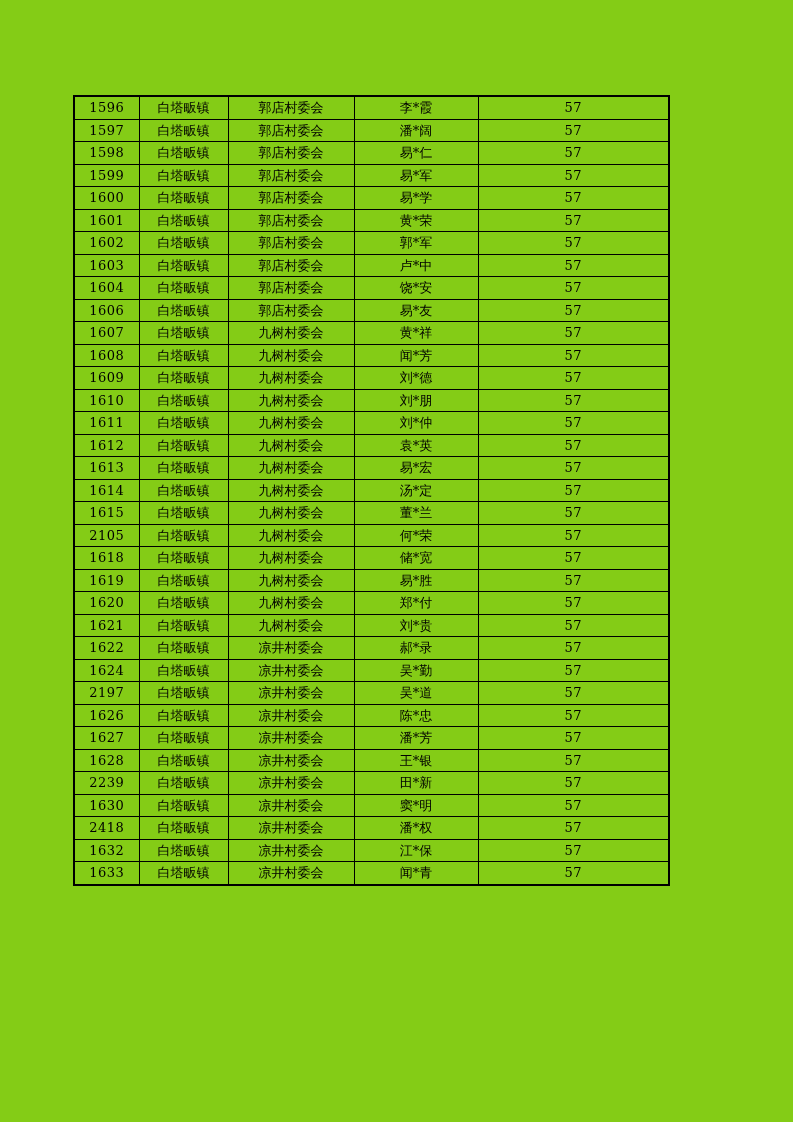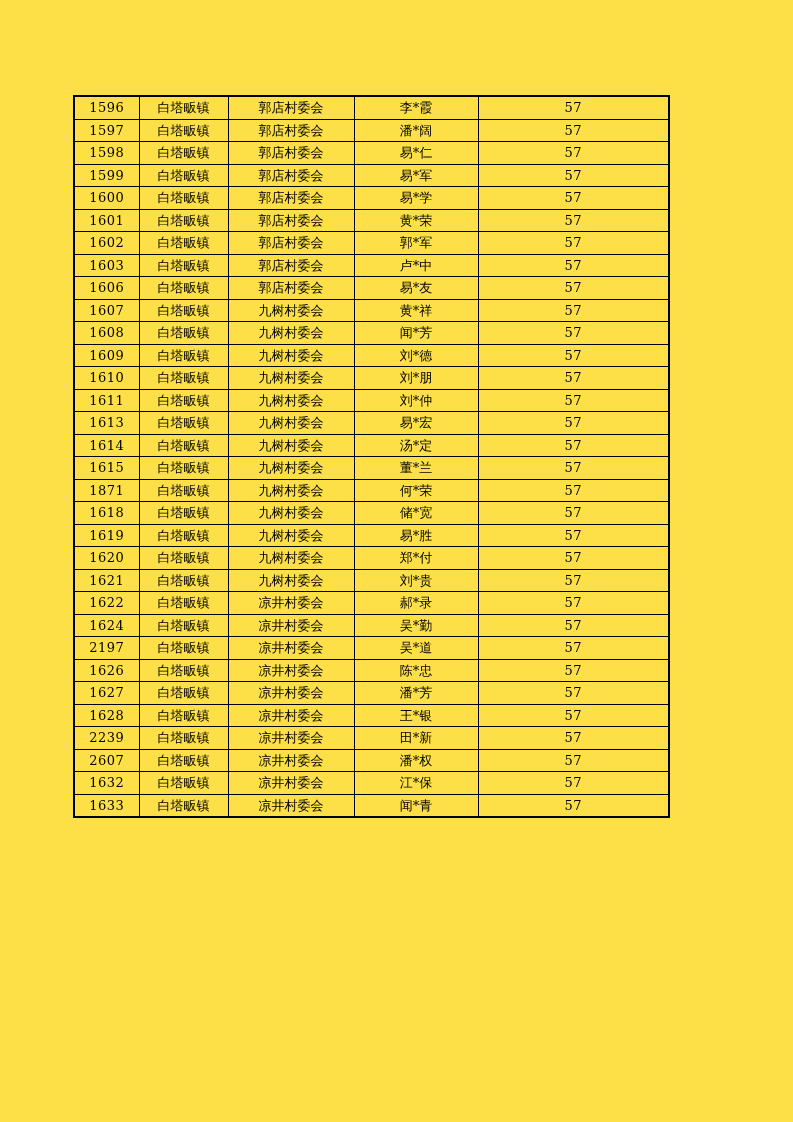--- a/index.html
+++ b/index.html
@@ -4,21 +4,21 @@
 <style>
   html, body {
     margin: 0;
     padding: 0;
     background: #ffffff;
   }
   .page {
     position: relative;
     width: 793px;
     height: 1122px;
-    background: #fde047;
+    background: #84cc16;
     font-family: "DejaVu Serif", "Liberation Serif", serif;
     color: #000000;
     overflow: hidden;
   }
   table.records {
     position: absolute;
     left: 73px;
     top: 95px;
     width: 595px;
     border-collapse: collapse;
@@ -102,20 +102,27 @@
           <td class="col-value">57</td>
         </tr>
         <tr>
           <td class="col-serial">1603</td>
           <td class="col-town">白塔畈镇</td>
           <td class="col-village">郭店村委会</td>
           <td class="col-name">卢*中</td>
           <td class="col-value">57</td>
         </tr>
         <tr>
+          <td class="col-serial">1604</td>
+          <td class="col-town">白塔畈镇</td>
+          <td class="col-village">郭店村委会</td>
+          <td class="col-name">饶*安</td>
+          <td class="col-value">57</td>
+        </tr>
+        <tr>
           <td class="col-serial">1606</td>
           <td class="col-town">白塔畈镇</td>
           <td class="col-village">郭店村委会</td>
           <td class="col-name">易*友</td>
           <td class="col-value">57</td>
         </tr>
         <tr>
           <td class="col-serial">1607</td>
           <td class="col-town">白塔畈镇</td>
           <td class="col-village">九树村委会</td>
@@ -144,20 +151,27 @@
           <td class="col-value">57</td>
         </tr>
         <tr>
           <td class="col-serial">1611</td>
           <td class="col-town">白塔畈镇</td>
           <td class="col-village">九树村委会</td>
           <td class="col-name">刘*仲</td>
           <td class="col-value">57</td>
         </tr>
         <tr>
+          <td class="col-serial">1612</td>
+          <td class="col-town">白塔畈镇</td>
+          <td class="col-village">九树村委会</td>
+          <td class="col-name">袁*英</td>
+          <td class="col-value">57</td>
+        </tr>
+        <tr>
           <td class="col-serial">1613</td>
           <td class="col-town">白塔畈镇</td>
           <td class="col-village">九树村委会</td>
           <td class="col-name">易*宏</td>
           <td class="col-value">57</td>
         </tr>
         <tr>
           <td class="col-serial">1614</td>
           <td class="col-town">白塔畈镇</td>
           <td class="col-village">九树村委会</td>
@@ -165,21 +179,21 @@
           <td class="col-value">57</td>
         </tr>
         <tr>
           <td class="col-serial">1615</td>
           <td class="col-town">白塔畈镇</td>
           <td class="col-village">九树村委会</td>
           <td class="col-name">董*兰</td>
           <td class="col-value">57</td>
         </tr>
         <tr>
-          <td class="col-serial">1871</td>
+          <td class="col-serial">2105</td>
           <td class="col-town">白塔畈镇</td>
           <td class="col-village">九树村委会</td>
           <td class="col-name">何*荣</td>
           <td class="col-value">57</td>
         </tr>
         <tr>
           <td class="col-serial">1618</td>
           <td class="col-town">白塔畈镇</td>
           <td class="col-village">九树村委会</td>
           <td class="col-name">储*宽</td>
@@ -249,21 +263,28 @@
           <td class="col-value">57</td>
         </tr>
         <tr>
           <td class="col-serial">2239</td>
           <td class="col-town">白塔畈镇</td>
           <td class="col-village">凉井村委会</td>
           <td class="col-name">田*新</td>
           <td class="col-value">57</td>
         </tr>
         <tr>
-          <td class="col-serial">2607</td>
+          <td class="col-serial">1630</td>
+          <td class="col-town">白塔畈镇</td>
+          <td class="col-village">凉井村委会</td>
+          <td class="col-name">窦*明</td>
+          <td class="col-value">57</td>
+        </tr>
+        <tr>
+          <td class="col-serial">2418</td>
           <td class="col-town">白塔畈镇</td>
           <td class="col-village">凉井村委会</td>
           <td class="col-name">潘*权</td>
           <td class="col-value">57</td>
         </tr>
         <tr>
           <td class="col-serial">1632</td>
           <td class="col-town">白塔畈镇</td>
           <td class="col-village">凉井村委会</td>
           <td class="col-name">江*保</td>

